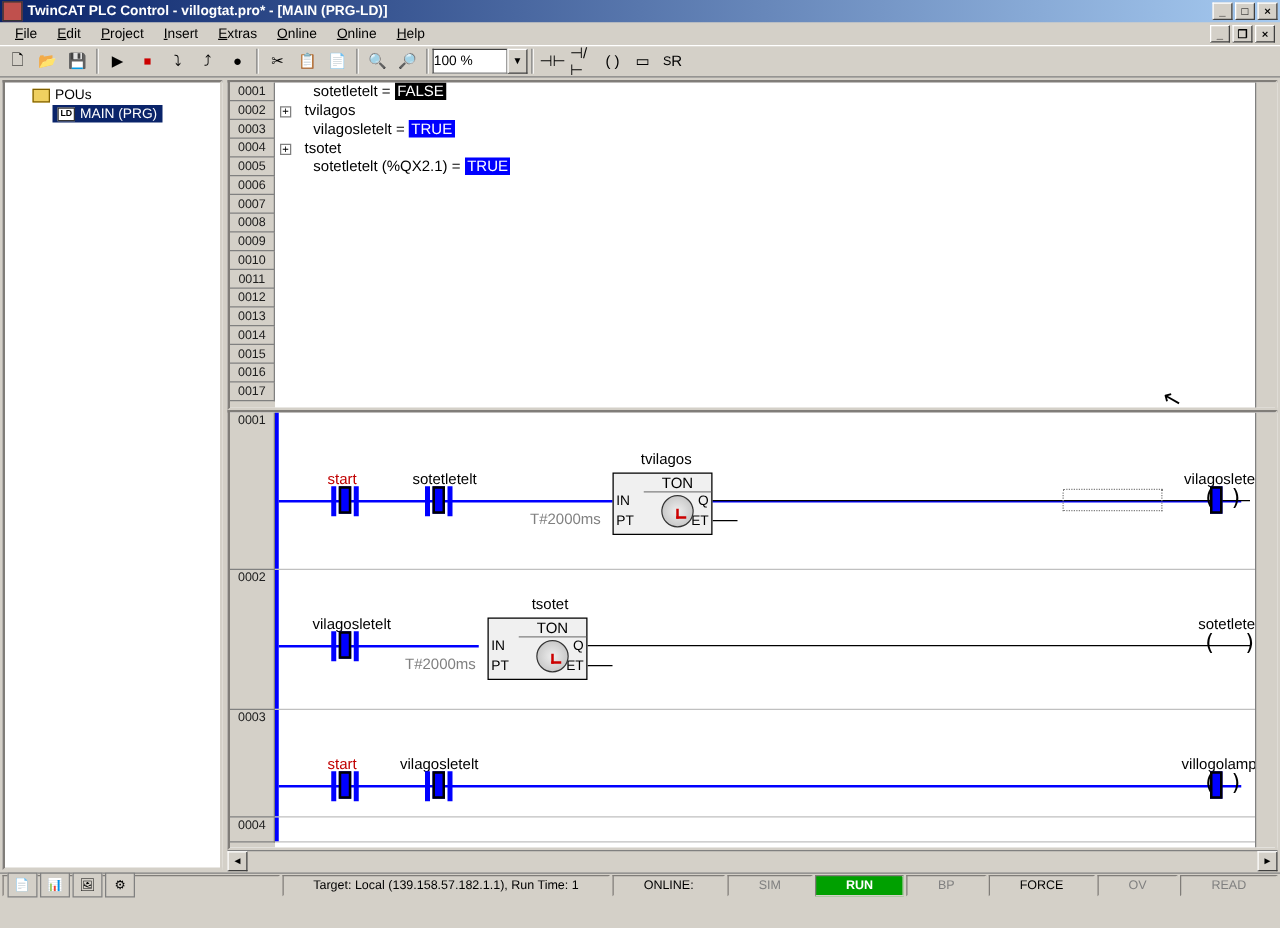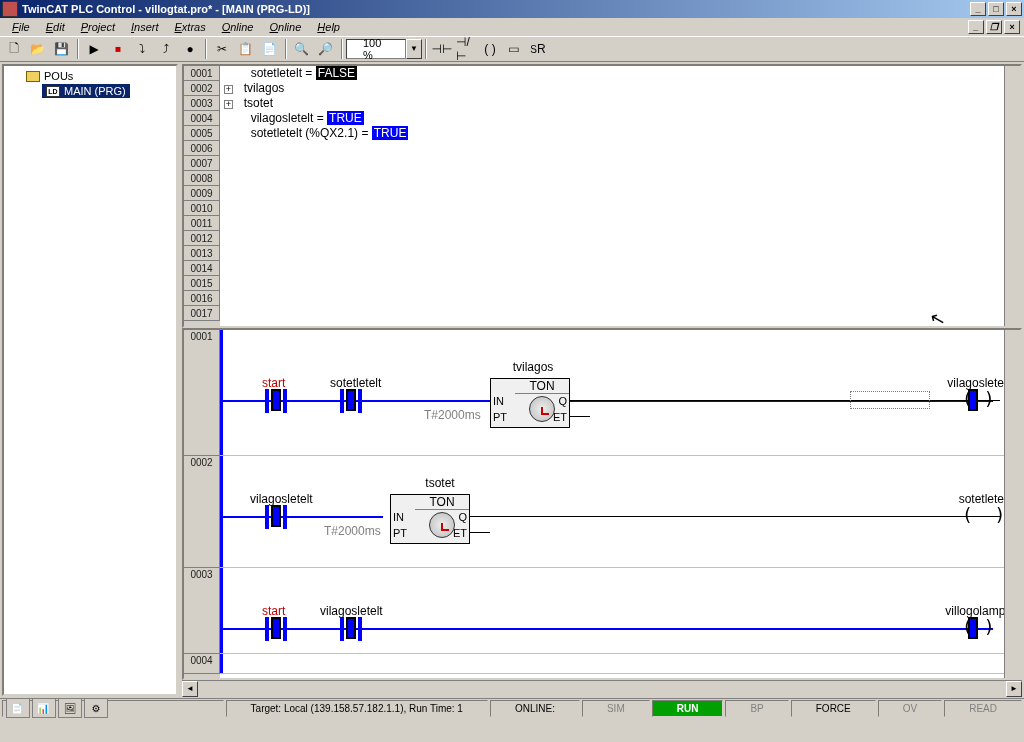--- a/index.html
+++ b/index.html
@@ -2,28 +2,28 @@
 <html><head>
 <meta charset="utf-8">
 <style>
 * { box-sizing: border-box; margin: 0; padding: 0; }
 body { font-family: Tahoma, sans-serif; font-size: 11px; background: #d4d0c8; width: 1024px; height: 742px; overflow: hidden; }
 .titlebar { background: linear-gradient(to right, #0a246a, #a6caf0); color: white; height: 18px; display: flex; align-items: center; padding: 0 2px; font-weight: bold; }
 .titlebar-icon { width: 16px; height: 16px; background: #c0504d; margin-right: 4px; border: 1px solid #333; }
 .titlebar-text { flex: 1; }
 .win-btns { display: flex; gap: 2px; }
 .win-btn { width: 16px; height: 14px; background: #d4d0c8; border: 1px solid #fff; border-right-color: #404040; border-bottom-color: #404040; font-size: 9px; text-align: center; line-height: 12px; font-weight: bold; color: black; cursor: pointer; }
-.menubar { background: #d4d0c8; height: 18px; display: flex; align-items: center; padding: 0 4px; font-style: italic; }
+.menubar { background: #d4d0c8; height: 18px; display: flex; align-items: center; padding: 0 4px; }
 .menu-item { padding: 2px 8px; cursor: pointer; }
 .menu-item:first-letter { text-decoration: underline; }
 .mdi-btns { margin-left: auto; display: flex; gap: 2px; }
 .toolbar { background: #d4d0c8; height: 26px; display: flex; align-items: center; padding: 2px; border-top: 1px solid #fff; border-bottom: 1px solid #808080; }
 .tb-btn { width: 22px; height: 22px; border: 1px solid #d4d0c8; margin: 0 1px; display: flex; align-items: center; justify-content: center; cursor: pointer; font-size: 12px; }
 .tb-sep { width: 2px; height: 20px; border-left: 1px solid #808080; border-right: 1px solid #fff; margin: 0 3px; }
-.zoom-combo { width: 60px; height: 20px; background: white; border: 1px solid #808080; border-top-color: #404040; border-left-color: #404040; display: flex; align-items: center; padding: 0 16px; font-size: 11px; }
+.zoom-combo { width: 60px; height: 20px; background: white; border: 1px solid #808080; border-top-color: #404040; border-left-color: #404040; display: flex; align-items: center; padding: 0 0; font-size: 11px; }
 .zoom-arrow { width: 16px; height: 20px; background: #d4d0c8; border: 1px solid #fff; border-right-color: #404040; border-bottom-color: #404040; text-align: center; font-size: 8px; line-height: 18px; cursor: pointer; }
 .main-area { display: flex; height: 636px; }
 .sidebar { width: 176px; background: white; border: 2px inset #d4d0c8; margin: 2px; position: relative; }
 .tree { padding: 4px; margin-left: 18px; }
 .tree-folder { display: flex; align-items: center; gap: 4px; }
 .folder-icon { width: 14px; height: 11px; background: #f0d060; border: 1px solid #806000; }
 .tree-item { margin-left: 16px; margin-top: 2px; background: #0a246a; color: white; padding: 1px 4px; display: inline-flex; align-items: center; gap: 4px; }
 .item-icon { width: 14px; height: 11px; background: white; border: 1px solid #333; color: black; font-size: 7px; text-align: center; line-height: 9px; font-weight: bold; }
 .sidebar-tabs { position: absolute; bottom: -26px; left: 0; display: flex; gap: 2px; padding: 2px; }
 .side-tab { width: 24px; height: 20px; border: 1px solid #808080; background: #d4d0c8; cursor: pointer; display: flex; align-items: center; justify-content: center; font-size: 10px; }
@@ -161,22 +161,22 @@
           <div class="ln">0012</div>
         <div class="ln">0013</div>
           <div class="ln">0014</div>
           <div class="ln">0015</div>
         <div class="ln">0016</div>
           <div class="ln">0017</div>
       </div>
       <div class="var-content">
         <div class="var-line"><span>        sotetletelt = </span><span class="val-false">FALSE</span></div>
         <div class="var-line"><span class="expand-box">+</span><span>  tvilagos</span></div>
+        <div class="var-line"><span>        vilagosletelt = </span><span class="val-true">TRUE</span></div>
         <div class="var-line"><span class="expand-box">+</span><span>  tsotet</span></div>
-        <div class="var-line"><span>        vilagosletelt = </span><span class="val-true">TRUE</span></div>
         <div class="var-line"><span>        sotetletelt (%QX2.1) = </span><span class="val-true">TRUE</span></div>
         <div class="cursor-arrow">↖</div>
       </div>
       <div class="vscroll"></div>
     </div>
 
     <div class="ladder-panel">
       <div class="rung-gutter">
         <div class="rung-num" style="height:126px;line-height:14px">0001</div>
         <div class="rung-num" style="height:112px;line-height:14px">0002</div>

